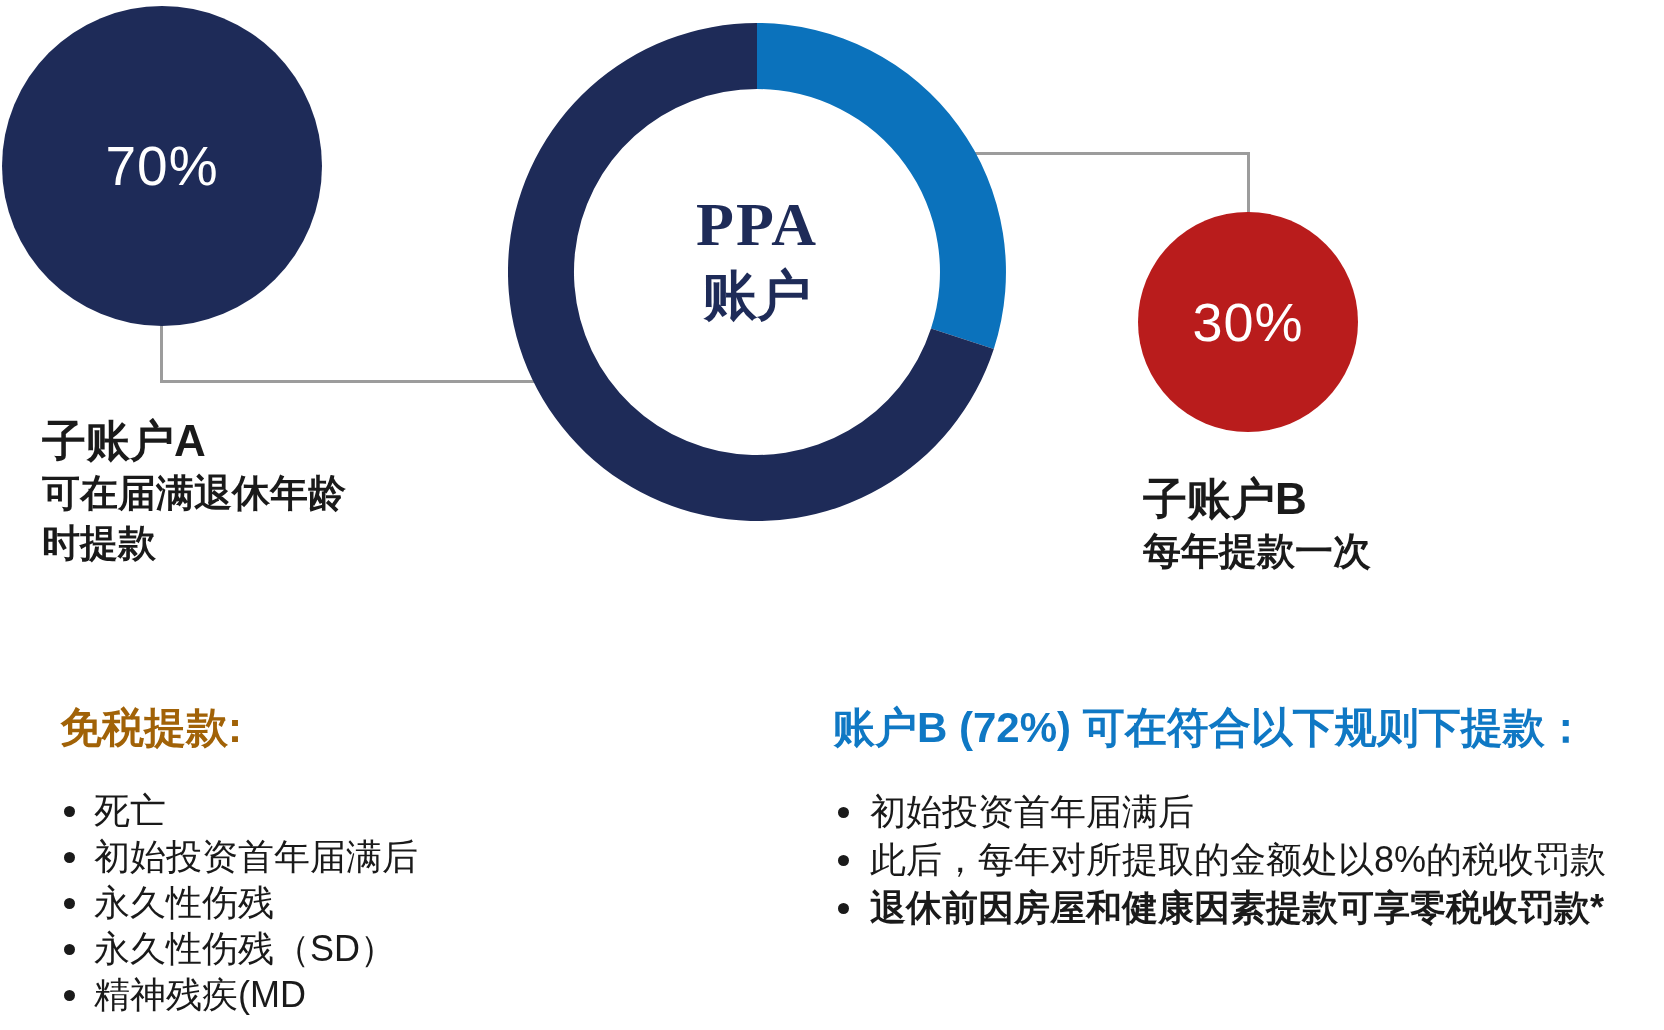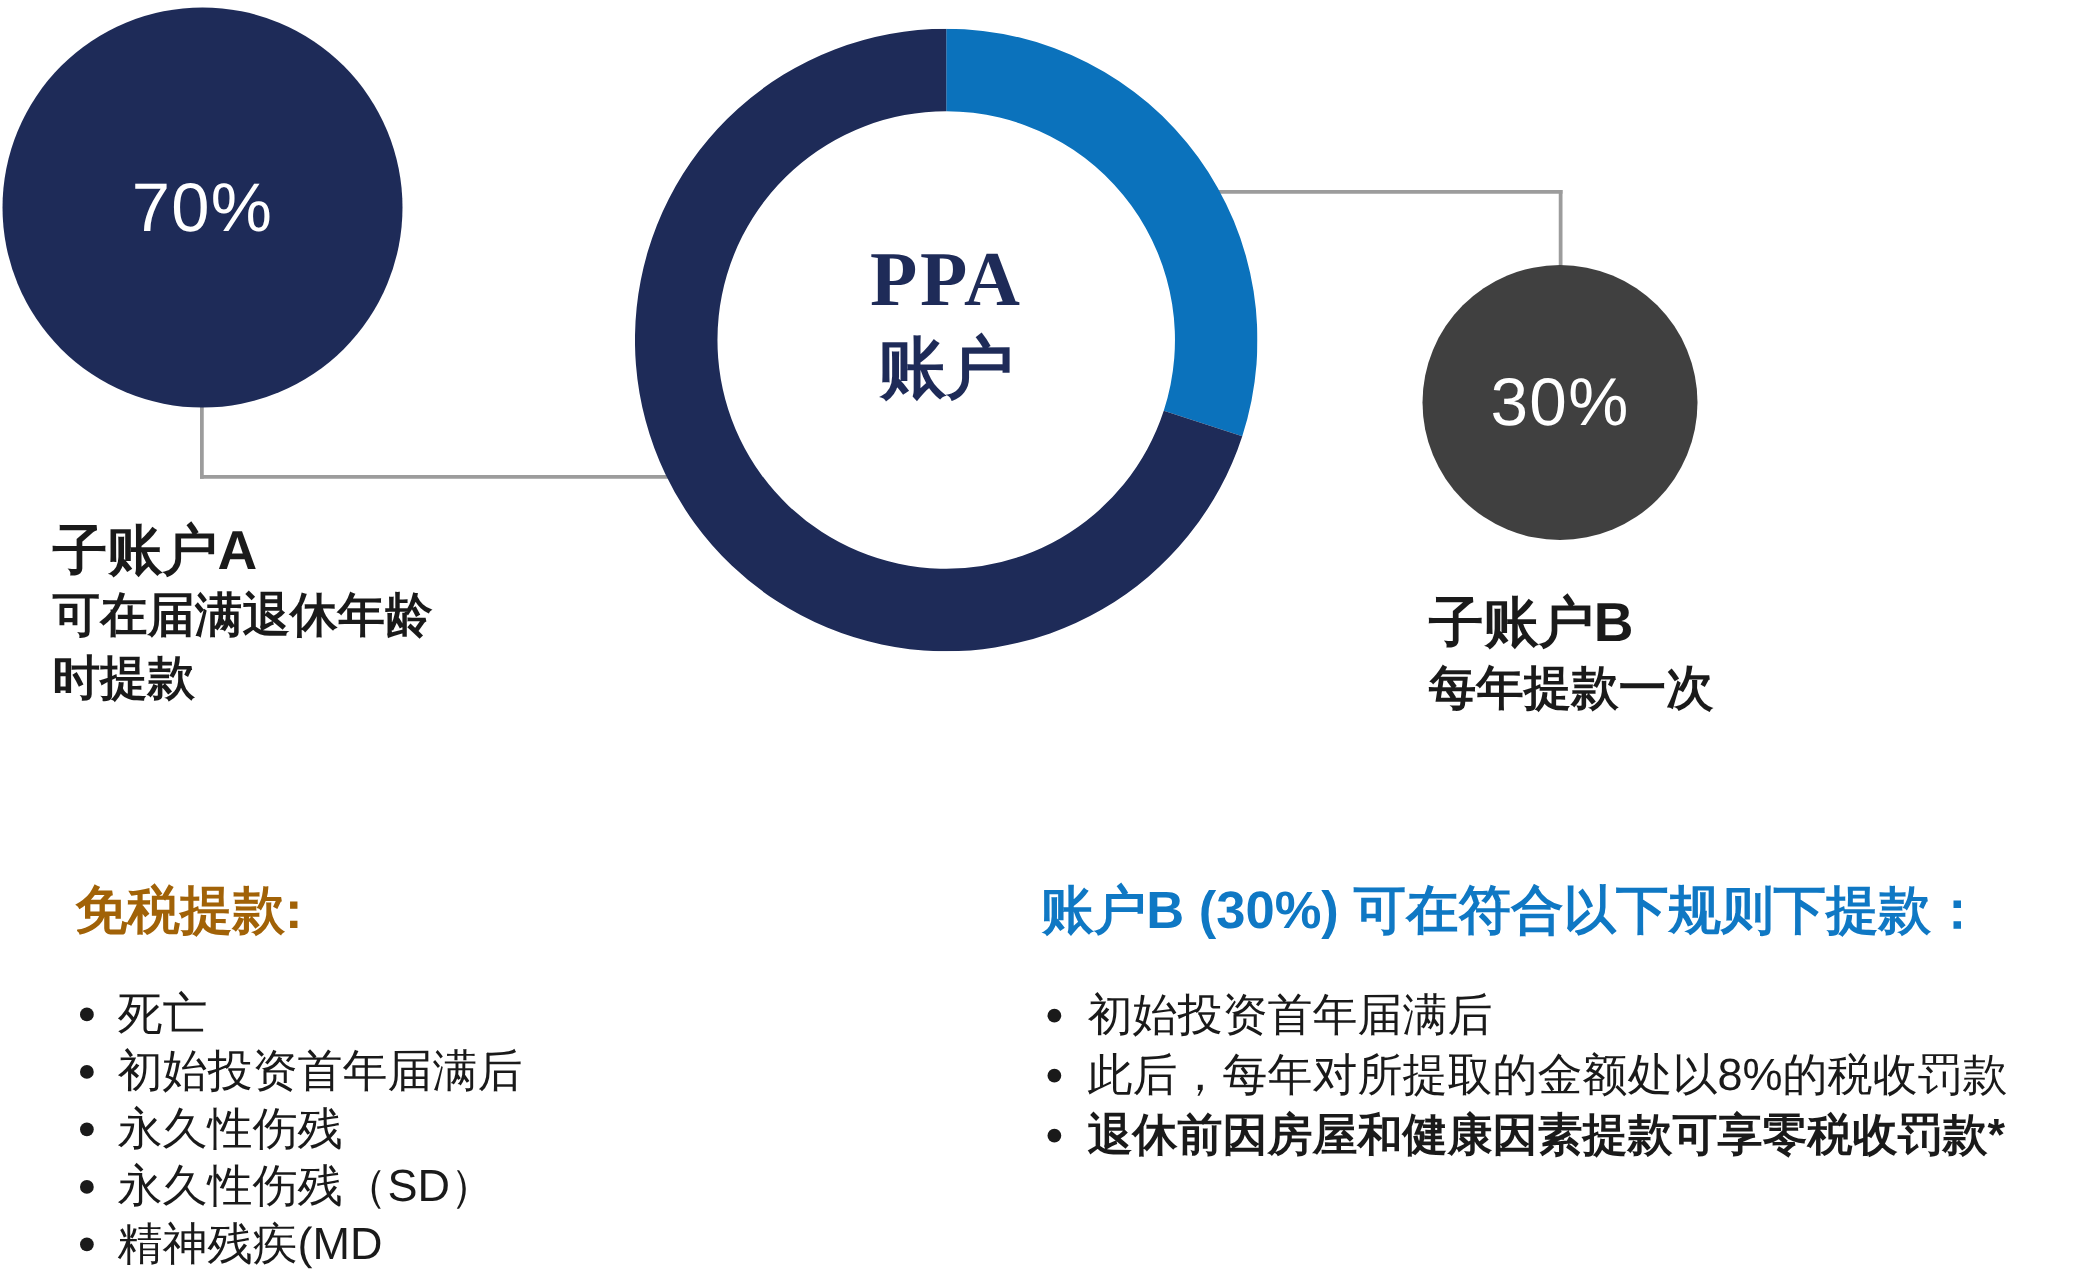--- a/index.html
+++ b/index.html
@@ -63,21 +63,21 @@
     <svg viewBox="0 0 498 498">
       <path d="M249,0 A249,249 0 0 1 485.8,325.9 L423,305.6 A183,183 0 0 0 249,66 Z" fill="#0B72BC"></path>
       <path d="M485.8,325.9 A249,249 0 1 1 249,0 L249,66 A183,183 0 1 0 423,305.6 Z" fill="#1E2B58"></path>
     </svg>
     <div class="donut-label" style="color: rgb(30, 43, 88);">
       <span class="l1">PPA</span>
       <span class="l2">账户</span>
     </div>
   </div>
 
-  <div class="circle circle-b" style="background: #404040;">
+  <div class="circle circle-b" style="background: #b91c1c;">
     <span class="percent percent-b">30%</span>
   </div>
 
   <div class="bubble-label label-a">
     <div class="title">子账户A</div>
     <div class="desc">可在届满退休年龄</div>
     <div class="desc">时提款</div>
   </div>
 
   <div class="bubble-label label-b">
@@ -102,21 +102,21 @@
     <li>
       <span class="dot"></span>
       <span>永久性伤残（SD）</span>
     </li>
     <li>
       <span class="dot"></span>
       <span>精神残疾(MD</span>
     </li>
   </ul>
 
-  <div class="section-heading heading-right" style="color: rgb(15, 120, 196);">账户B (30%) 可在符合以下规则下提款：</div>
+  <div class="section-heading heading-right" style="color: rgb(15, 120, 196);">账户B (72%) 可在符合以下规则下提款：</div>
   <ul class="bullet-list list-right">
     <li>
       <span class="dot"></span>
       <span>初始投资首年届满后</span>
     </li>
     <li>
       <span class="dot"></span>
       <span>此后，每年对所提取的金额处以8%的税收罚款</span>
     </li>
     <li>

